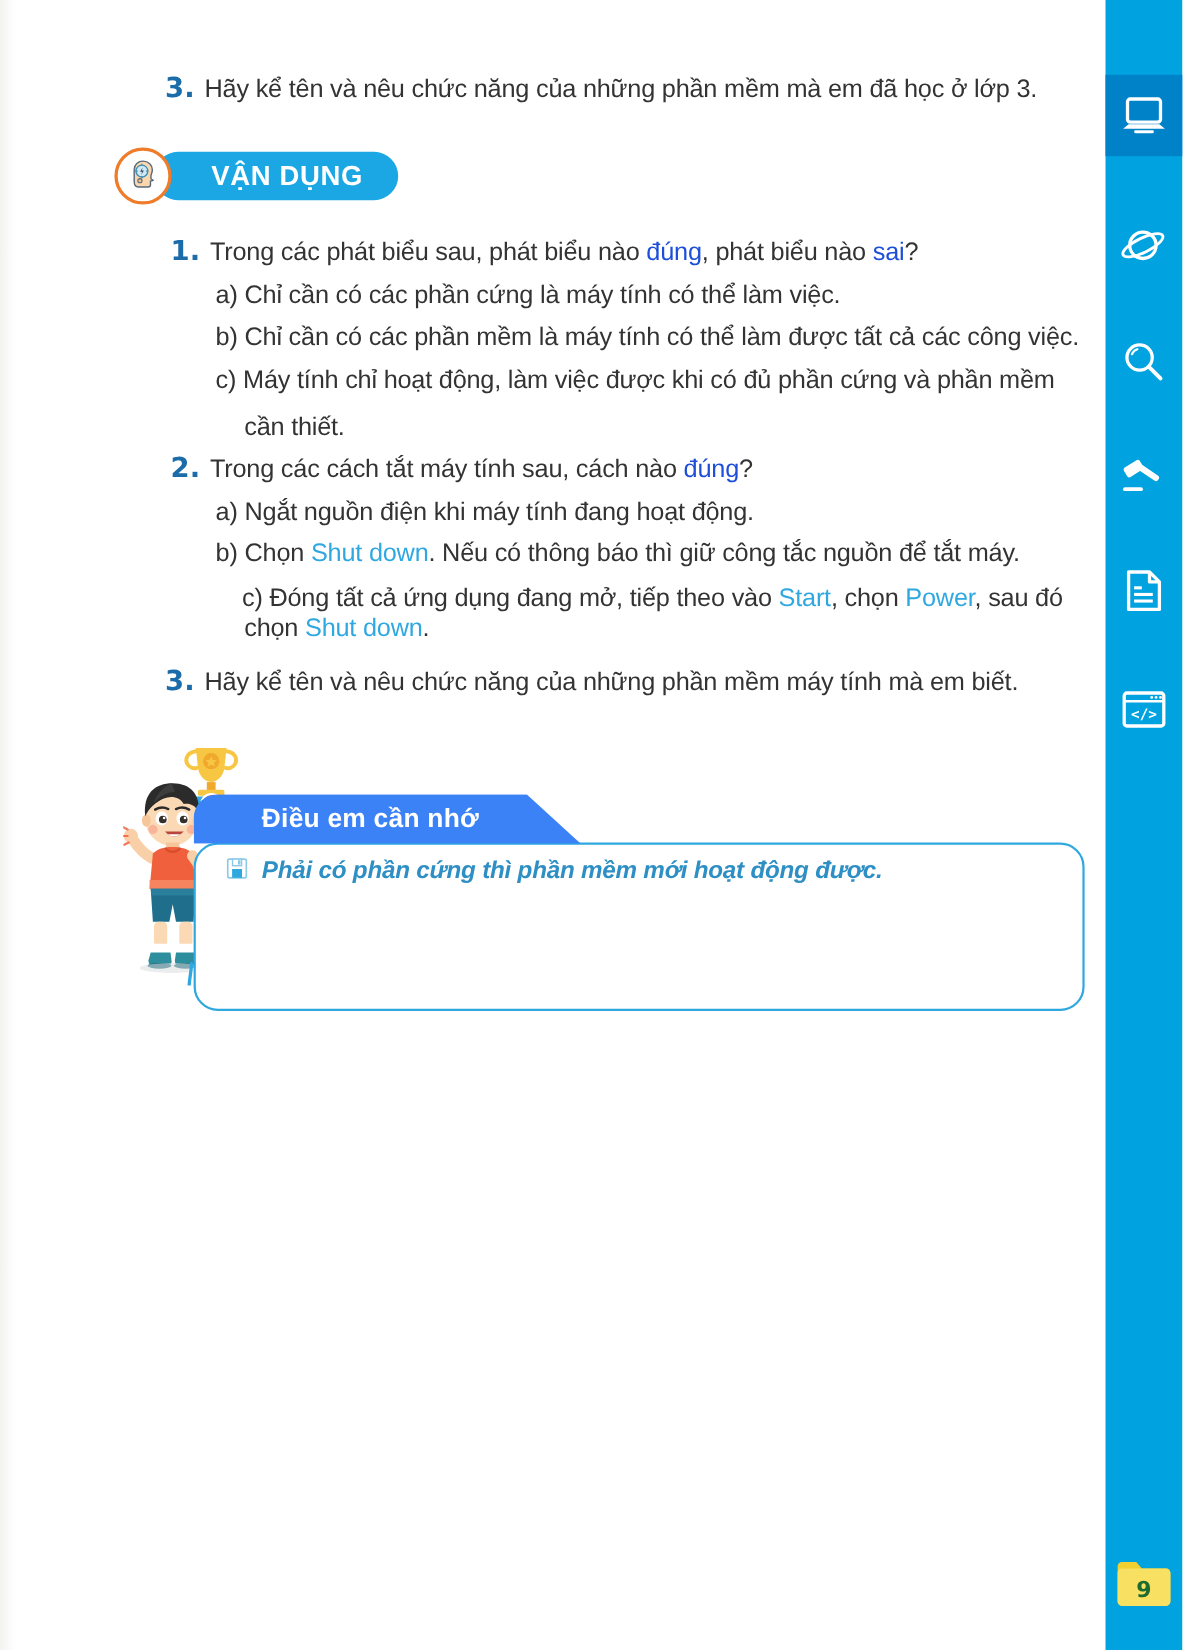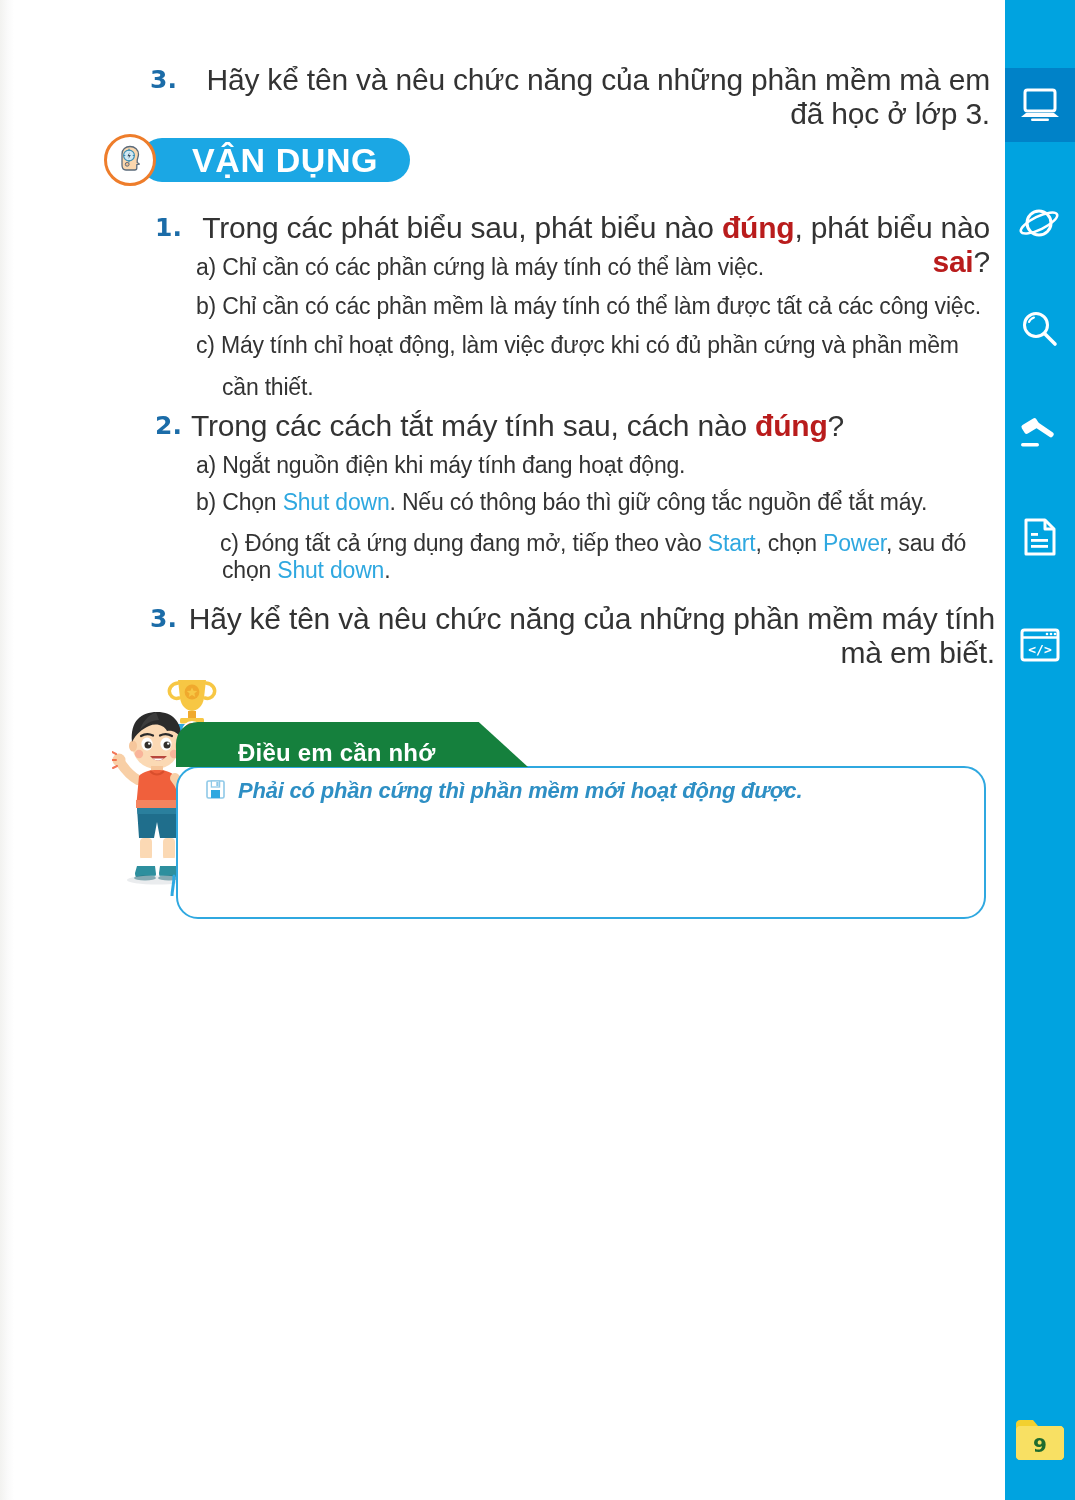--- a/index.html
+++ b/index.html
@@ -65,27 +65,26 @@
     color:#1b6ca8;
     font-weight:bold;
     font-size:25px;
     line-height:34px;
     flex:0 0 auto;
     margin-right:9px;
     font-family:"DejaVu Sans", sans-serif;
   }
   .q-text {
     color:#333333;
-    font-size:30px;
+    font-size:23px;
     line-height:34px;
     font-family:"Liberation Sans", sans-serif;
     letter-spacing:-0.2px;
-    text-align:right;
-  }
-  .q-text b { font-weight:bold; color:#b91c1c;margin-top:12px; }
+  }
+  .q-text b { font-weight:normal; color:#1d4ed8;margin-top:12px; }
   .hl { color:#2fa8e0; }
 
   .sub-row {
     position:absolute;
     color:#333333;
     font-size:23px;
     line-height:35px;
     font-family:"Liberation Sans", sans-serif;
     letter-spacing:-0.2px;
   }
@@ -96,21 +95,21 @@
     position:absolute;
     left:140px; top:138px;
     height:44px;
     background:#1ba7e4;
     border-radius:24px;
     display:flex; align-items:center;
     padding:0 32px 0 52px;
   }
   .badge-label {
     color:#ffffff;
-    font-size:34px;
+    font-size:25px;
     font-weight:bold;
     font-family:"Liberation Sans", sans-serif;
     letter-spacing:0.6px;
   }
   .badge-icon {
     position:absolute;
     left:-36px; top:-4px;
     width:52px; height:52px;
     border-radius:50%;
     background:#ffffff;
@@ -124,25 +123,25 @@
     left:176px; top:766px;
     width:810px; height:153px;
     border:2px solid #2fa8e0;
     border-radius:22px;
     background:#ffffff;
   }
   .remember-banner {
     position:absolute;
     left:176px; top:722px;
     width:352px; height:45px;
-    background:#15803d;
+    background:#3b82f6;
     border-top-left-radius:22px;
     border-bottom-left-radius:0;
     clip-path: polygon(0 0, 86% 0, 100% 100%, 0 100%);
-    display:flex; align-items:flex-end;
+    display:flex; align-items:center;
   }
   .remember-banner-title {
     color:#ffffff;
     font-size:24px;
     font-weight:bold;
     font-family:"Liberation Sans", sans-serif;
     margin-left:62px;
     letter-spacing:0.2px;
   }
   .remember-list {

